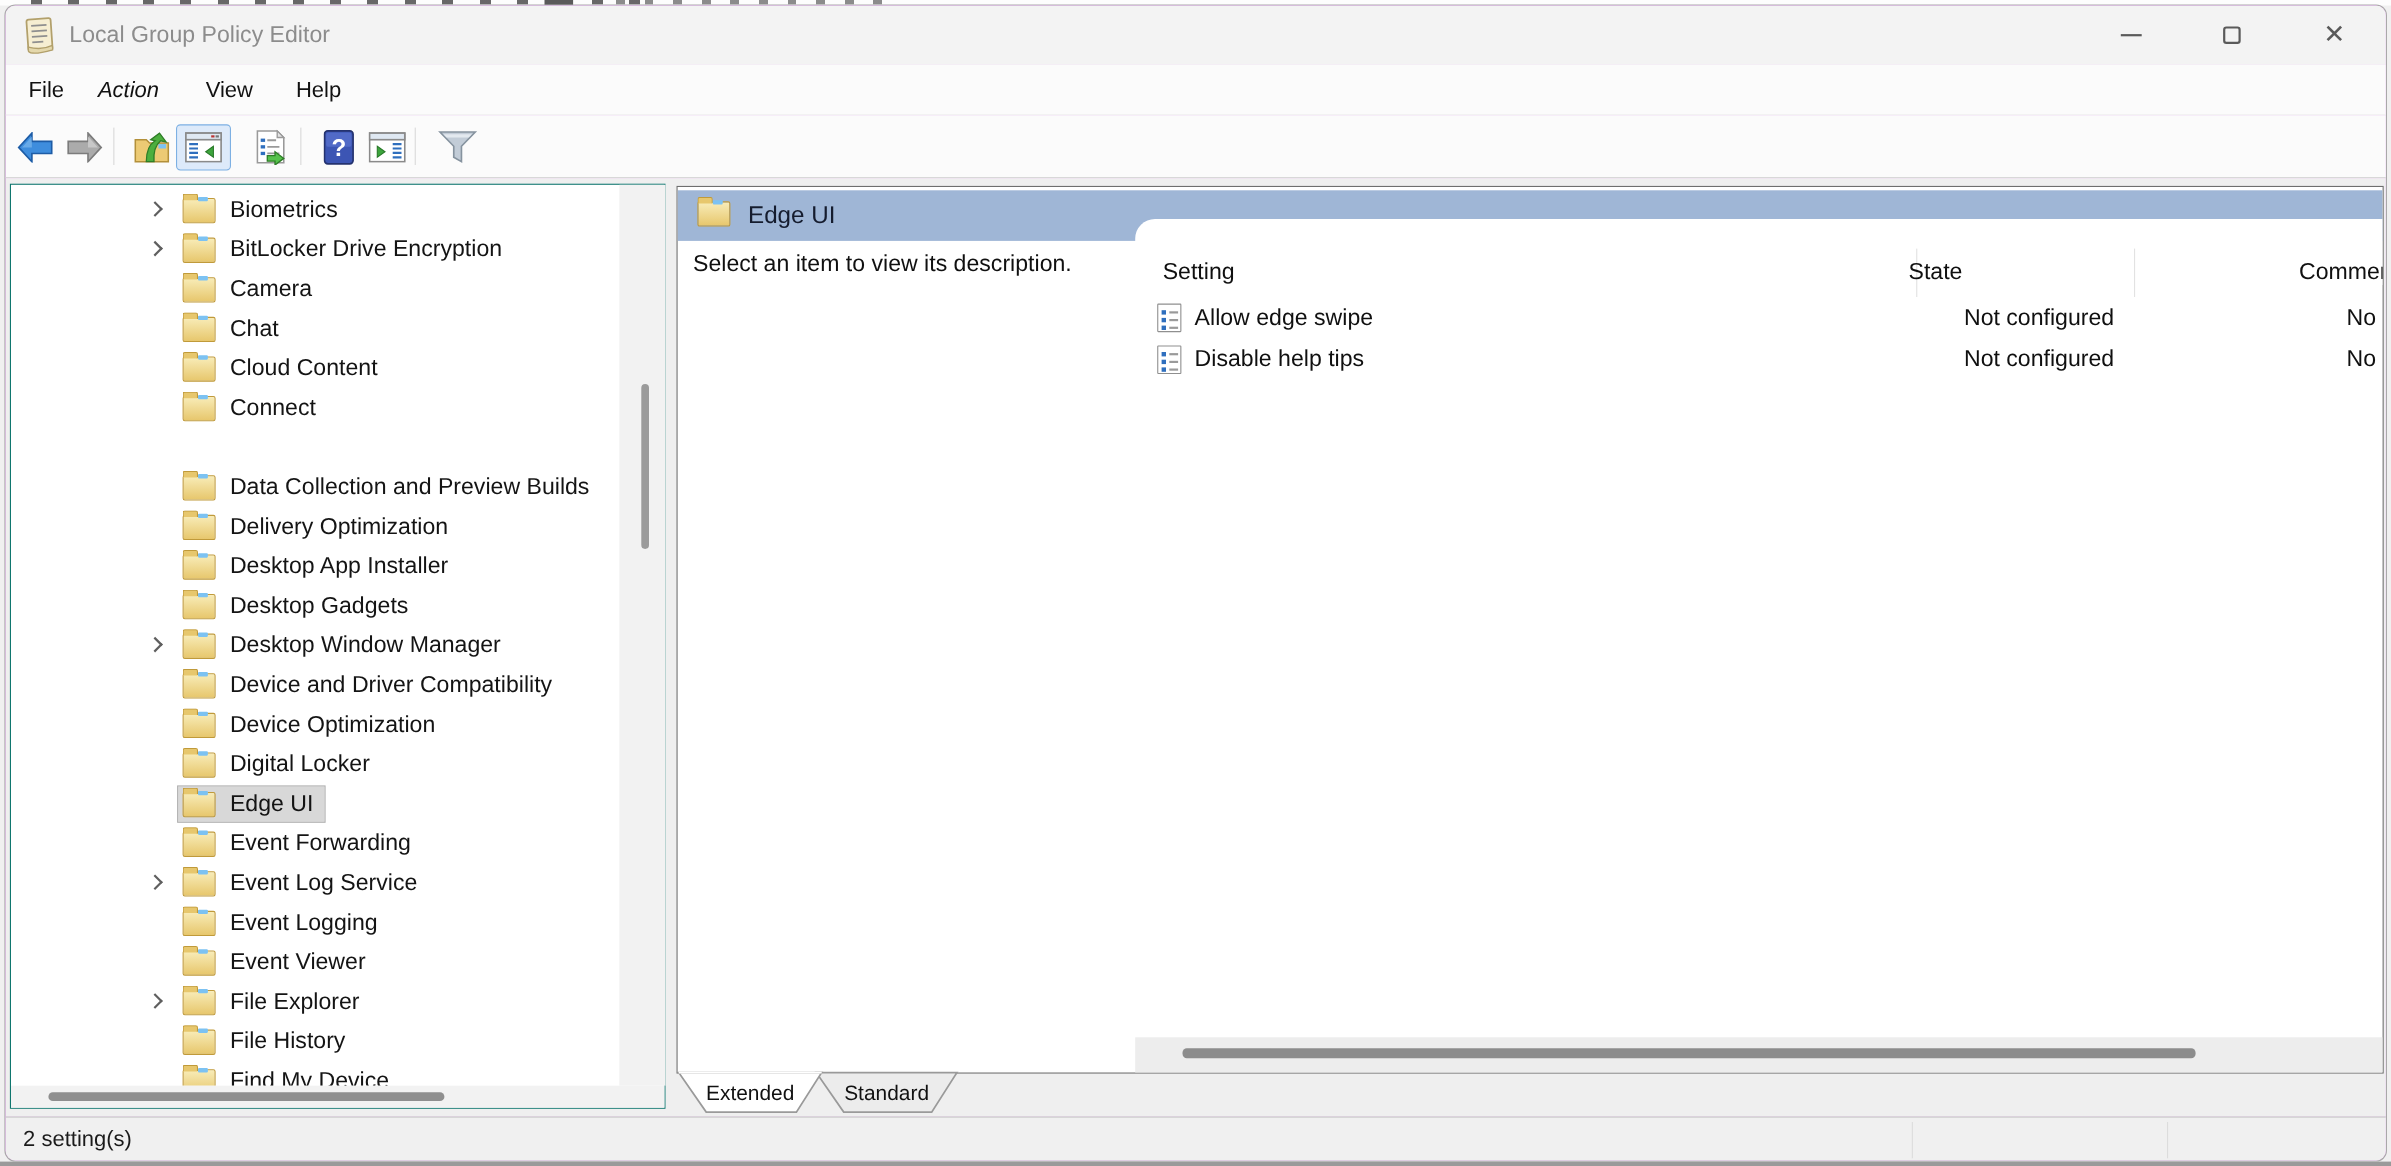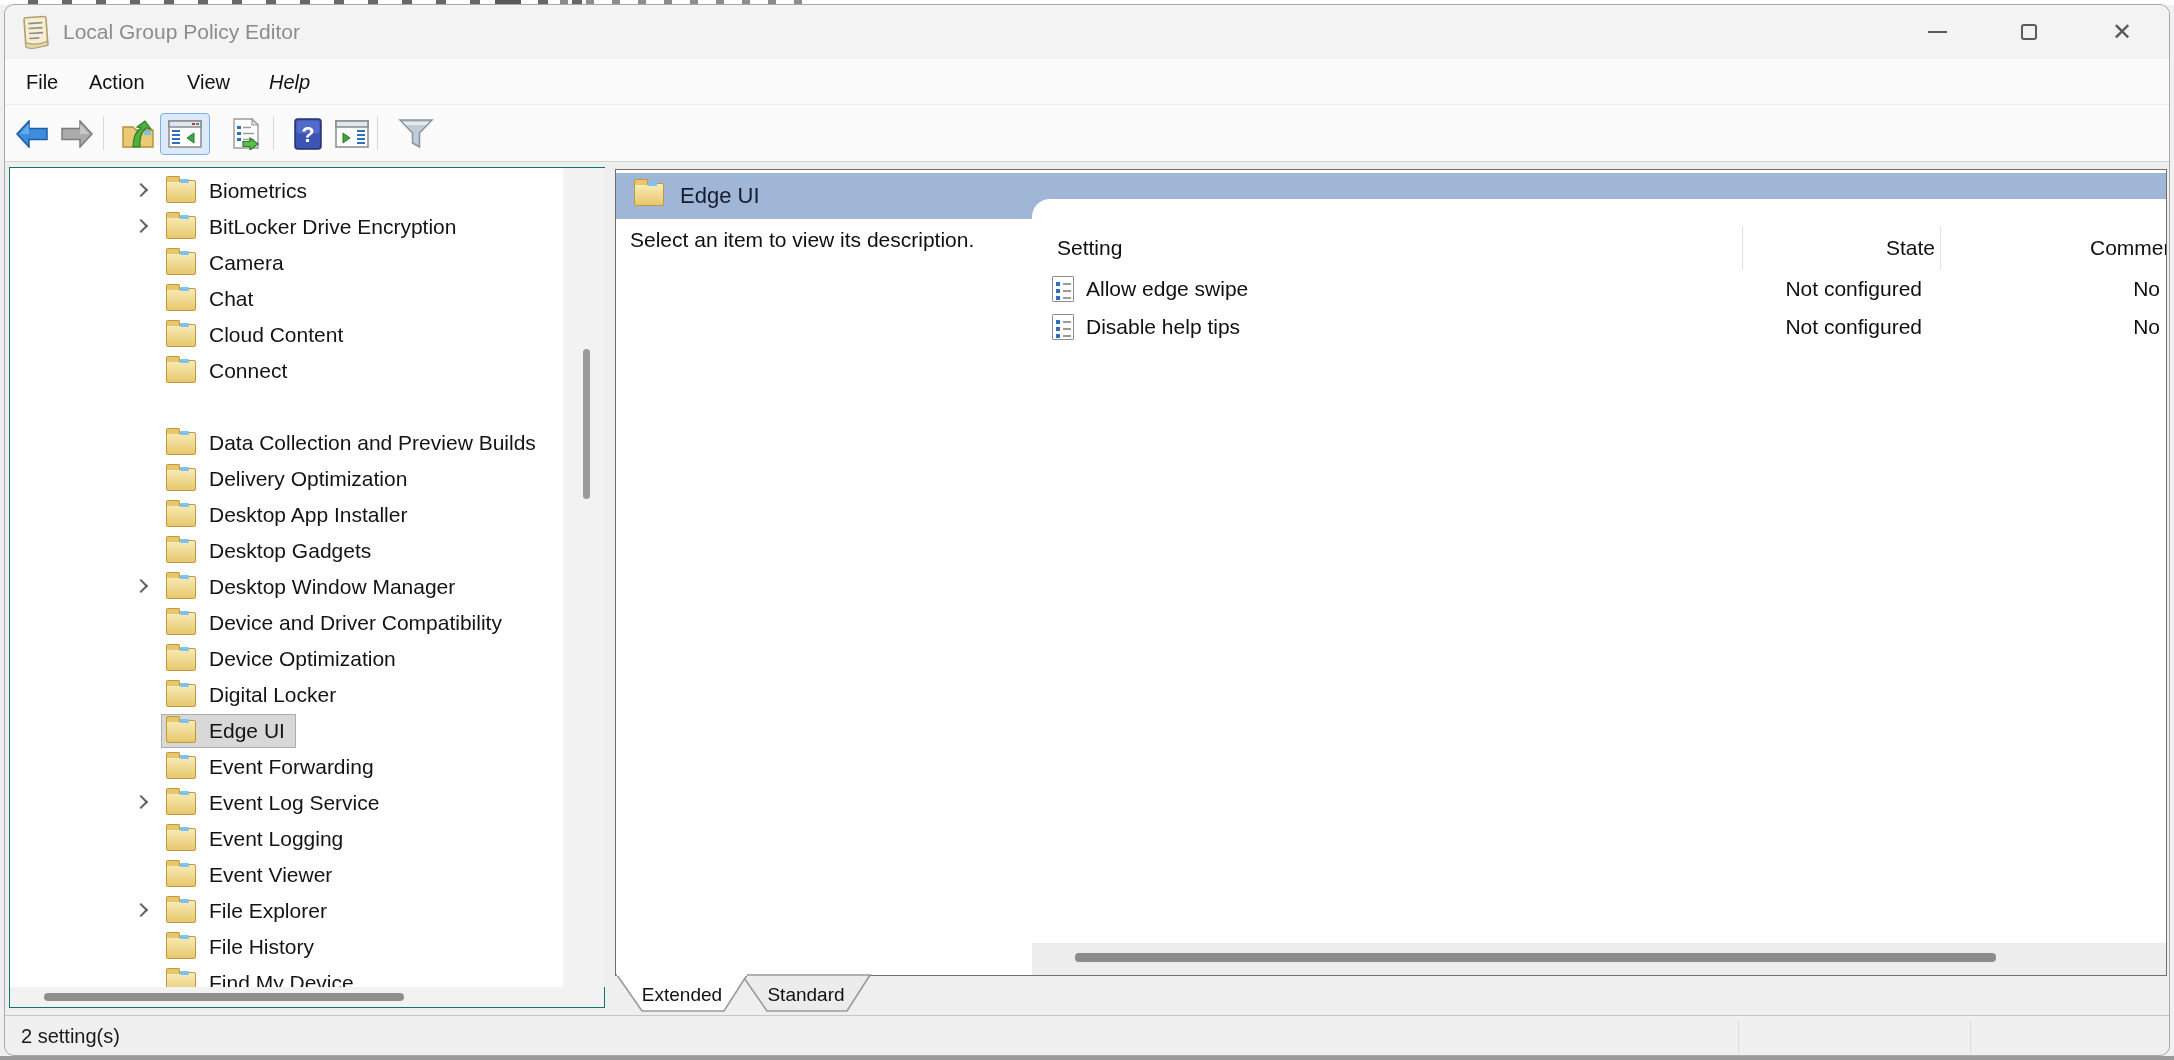--- a/index.html
+++ b/index.html
@@ -23,21 +23,21 @@
   #titlebar { left:0; top:0; width:100%; height:54px; background:#f3f3f3; }
   #title-text { left:58px; top:0; height:54px; line-height:54px; font-size:21px; color:#8c8c8c; }
   .winbtn { top:6px; width:48px; height:42px; display:flex; align-items:center; justify-content:center; color:#5a5a5a; }
   #btn-min  { left:1908px; } #btn-max { left:2000px; } #btn-close { left:2093px; }
   #btn-min span { display:block; width:19px; height:2px; background:#5a5a5a; }
   #btn-max span { display:block; width:16px; height:16px; border:2px solid #5a5a5a; border-radius:3px; }
   #btn-close span { font-size:24px; line-height:1; }
 
   #menubar { left:0; top:54px; width:100%; height:46px; background:#fbfbfb; border-bottom:1px solid #ececec; }
   .menu-item { top:0; height:46px; line-height:46px; font-size:20px; color:#111; }
-  #menu-file{left:21px;} #menu-action{left:84px;} #menu-view{left:182px;} #menu-help{left:264px;font-style:italic;}
+  #menu-file{left:21px;} #menu-action{left:84px;font-style:italic;} #menu-view{left:182px;} #menu-help{left:264px;}
 
   #toolbar { left:0; top:100px; width:100%; height:57px; background:#fbfbfb; border-bottom:1px solid #d4d4d4; }
   .tbtn { top:8px; height:42px; display:flex; align-items:center; justify-content:center; }
   .tsep { top:11px; width:1px; height:34px; background:#d9d9d9; }
   #tb-toggle-tree { left:155px; width:50px; background:#ddeafa; border:1px solid #7db0e3; border-radius:4px; }
 
   
   #content { left:0; top:157px; width:100%; height:853px; background:#efefef; }
 
   
@@ -67,21 +67,21 @@
     border:1px solid #6e6e6e; overflow:hidden; }
   #pane-header { position:absolute; left:0; top:3px; width:100%; height:46px; background:#9fb6d6; }
   #list-notch { position:absolute; left:416px; top:29px; right:0; height:60px; background:#fff;
     border-top-left-radius:18px; }
   #pane-header-folder { position:absolute; left:18px; top:13px; }
   #pane-title { position:absolute; left:64px; top:3px; height:46px; line-height:46px;
     font-size:22px; color:#151c2e; }
   #description-text { position:absolute; left:14px; top:58px; width:392px; font-size:21px; color:#101010; }
   .colhead { position:absolute; top:58px; height:40px; line-height:40px; font-size:21px; color:#101010; white-space:nowrap; }
   #col-setting { left:441px; }
-  #col-state { left:1119px; width:200px; text-align:right; }
+  #col-state { left:1119px; width:200px; text-align:left; }
   #col-comment { left:1474px; width:220px; }
   .colsep { position:absolute; top:56px; width:1px; height:44px; background:#e2e2e2; }
   .srow { position:absolute; left:416px; width:1136px; height:38px; }
   .srow .sicon { position:absolute; left:20px; top:6px; }
   .sname { position:absolute; left:54px; top:0; height:38px; line-height:38px; font-size:21px; color:#101010; white-space:nowrap;}
   .sstate { position:absolute; left:690px; width:200px; top:0; height:38px; line-height:38px;
     font-size:21px; color:#101010; text-align:right; }
   .scomment { position:absolute; left:928px; width:200px; top:0; height:38px; line-height:38px;
     font-size:21px; color:#101010; text-align:right; }
   #row-1 { top:100px; } #row-2 { top:138px; }

